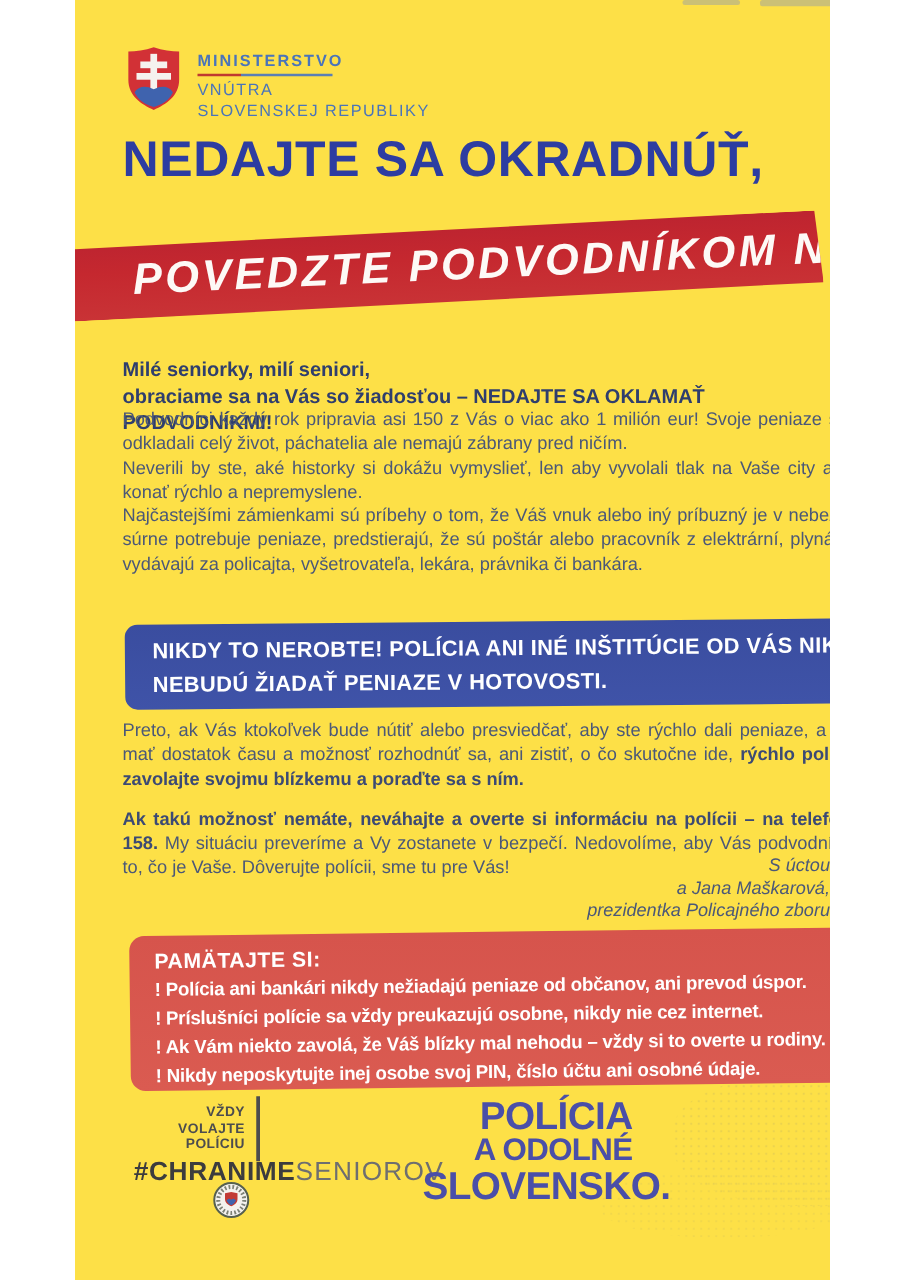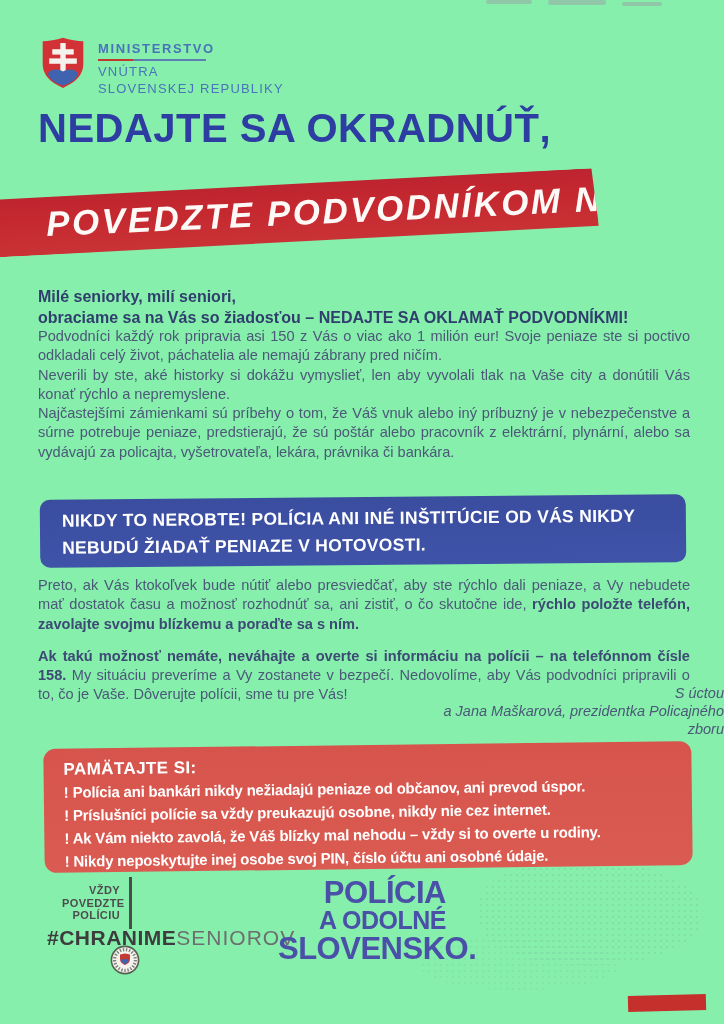--- a/index.html
+++ b/index.html
@@ -1,20 +1,20 @@
 <!DOCTYPE html>
 <html><head>
 <meta charset="utf-8">
 <style>
   * { margin:0; padding:0; box-sizing:border-box; }
   html,body { background:#ffffff; }
   body { font-family:"Liberation Sans", sans-serif; }
   .page {
-    position:relative; width:724px; height:1024px; margin:0 auto;
-    background:#86efac; overflow:hidden;padding-left:33px;
+    position:relative; width:604px; height:1024px; margin:0 auto;
+    background:#fde047; overflow:hidden;padding-left:33px;
   }
 
   
   .streak { position:absolute; background:#9aa0a5; opacity:.5; border-radius:2px; }
   .streak.s1 { left:486px; top:0; width:46px; height:4px; }
   .streak.s2 { left:548px; top:0; width:58px; height:5px; }
   .streak.s3 { left:622px; top:2px; width:40px; height:4px; }
 
   
   .noise {
@@ -78,21 +78,21 @@
   .red-box { position:absolute; left:44px; top:745px; width:648px; height:124px;
     background:linear-gradient(180deg,#d6544c,#da5b51); border-radius:12px;
     transform:rotate(-.7deg); padding:9px 0 0 20px; color:#ffffff; }
   .rb-title { font-size:17px; font-weight:bold; letter-spacing:.4px; line-height:23px; }
   .rb-item { font-size:15px; font-weight:bold; line-height:23px;
     letter-spacing:-.2px; white-space:nowrap; }
 
   
   .call-row { position:absolute; left:62px; top:877px; display:flex; align-items:center; }
   .call-lines { width:58px; text-align:right; font-size:11px; font-weight:bold;
-    line-height:12.5px; letter-spacing:.4px; color:#4c4c4e; }
+    line-height:12.5px; letter-spacing:.4px; color:#4c4c4e;margin-left:16px; }
   .call-divider { width:3px; height:52px; background:#4c4c4e; margin:0 9px; }
   .call-number { font-size:52px; font-weight:bold; color:#4c4c4e;
     letter-spacing:1px; line-height:52px; }
 
   .hashtag { position:absolute; left:47px; top:926px; font-size:21px;
     letter-spacing:1px; color:#6e6e70; }
   .hashtag b { color:#3c3c3e; letter-spacing:.5px; }
 
   .emblem { position:absolute; left:110px; top:945px; width:30px; height:30px; }
 
@@ -172,21 +172,21 @@
     <div class="rb-title">PAMÄTAJTE SI:</div>
     <div class="rb-item">! Polícia ani bankári nikdy nežiadajú peniaze od občanov, ani prevod úspor.</div>
     <div class="rb-item">! Príslušníci polície sa vždy preukazujú osobne, nikdy nie cez internet.</div>
     <div class="rb-item">! Ak Vám niekto zavolá, že Váš blízky mal nehodu – vždy si to overte u rodiny.</div>
     <div class="rb-item">! Nikdy neposkytujte inej osobe svoj PIN, číslo účtu ani osobné údaje.</div>
   </div>
 
   <div class="call-row">
     <div class="call-lines">
       <div>VŽDY</div>
-      <div>POVEDZTE</div>
+      <div>VOLAJTE</div>
       <div>POLÍCIU</div>
     </div>
     <div class="call-divider"></div>
   </div>
 
   <div class="hashtag"><b>#CHRANIME</b><span>SENIOROV</span></div>
 
   <svg class="emblem" viewBox="0 0 30 30">
     <circle cx="15" cy="15" r="13.6" fill="#f4f2ee" stroke="#56604f" stroke-width="1.6"></circle>
     <circle cx="15" cy="15" r="10.4" fill="none" stroke="#7d8176" stroke-width="3.2" stroke-dasharray="1.4 1.7"></circle>

